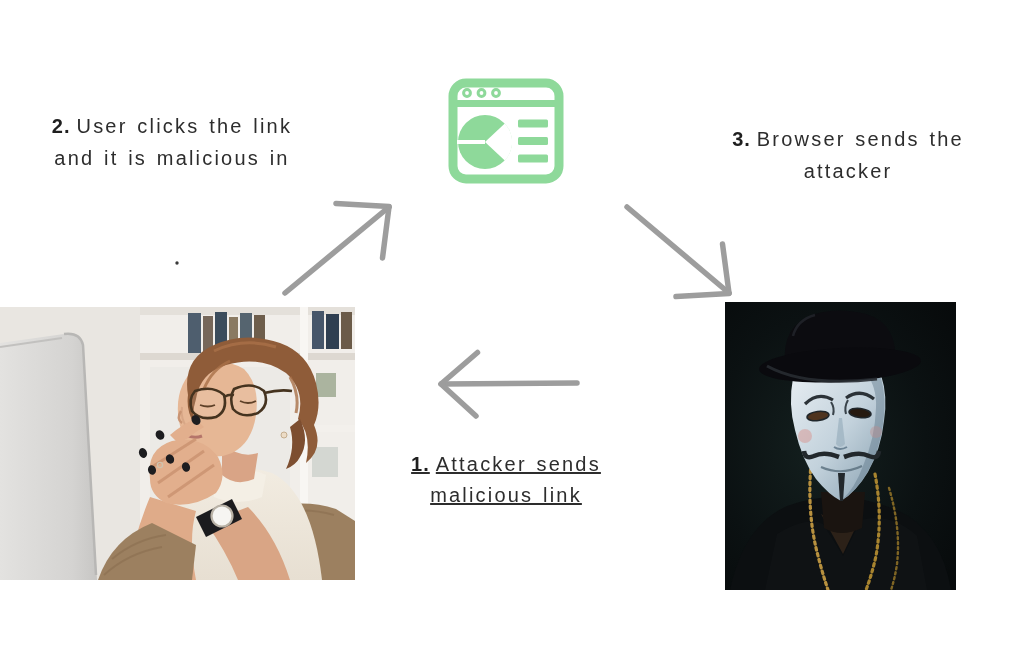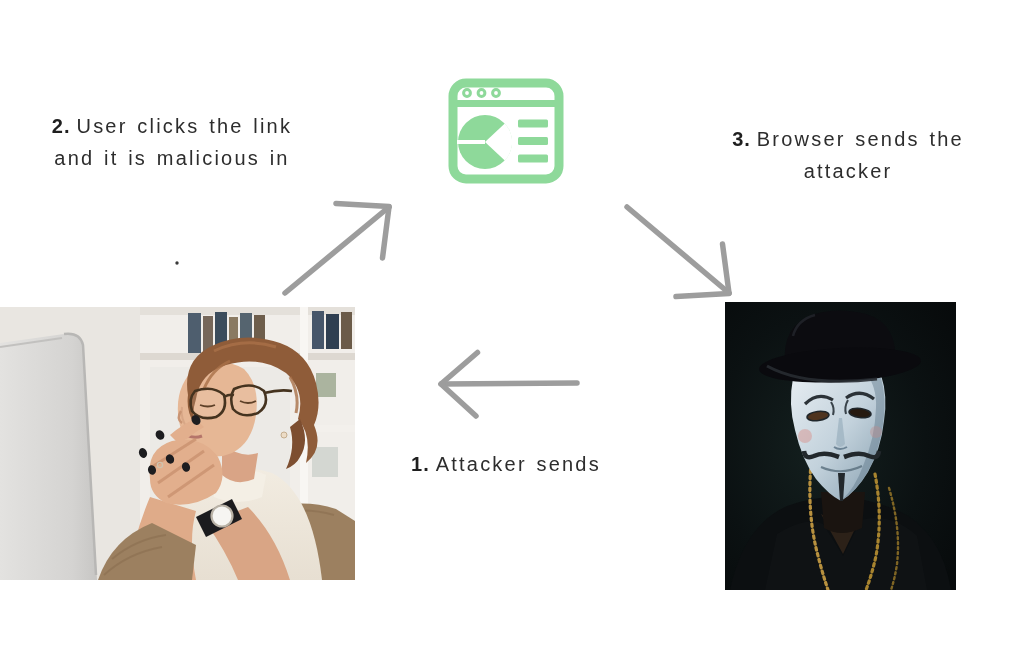--- a/index.html
+++ b/index.html
@@ -19,21 +19,21 @@
     color: #2d2d2d;
     font-size: 20px;
     line-height: 32px;
     letter-spacing: 2.2px;
     word-spacing: 2px;
     font-weight: 400;
   }
   .step-label .num { font-weight: 700; color: #1f1f1f; margin-right: 0.3em; letter-spacing: 1px; }
   #step2-label { left: 12px;  top: 110px; width: 320px; }
   #step3-label { left: 690px; top: 123px; width: 316px; }
-  #step1-label { left: 368px; top: 449px; width: 276px; line-height: 31px; }
+  #step1-label { left: 368px; top: 449px; width: 276px; line-height: 31px; text-decoration: underline; }
 
   
   #browser-icon   { position: absolute; left: 448px; top: 78px;  width: 116px; height: 106px; }
   #arrow-layer    { position: absolute; left: 0; top: 0; width: 1024px; height: 653px; pointer-events: none; }
   #user-photo     { position: absolute; left: 0px;   top: 307px; width: 355px; height: 273px; }
   #attacker-photo { position: absolute; left: 725px; top: 302px; width: 231px; height: 288px; }
 </style>
 </head>
 <body>
 
@@ -69,20 +69,21 @@
     <div>and it is malicious in</div>
   </div>
 
   <div class="step-label" id="step3-label">
     <div><span class="num">3.</span><span>Browser sends the</span></div>
     <div>attacker</div>
   </div>
 
   <div class="step-label" id="step1-label">
     <div><span class="num">1.</span><span>Attacker sends</span></div>
+    <div>malicious link</div>
   </div>
 
   <svg id="arrow-layer" viewBox="0 0 1024 653">
     <g stroke="#9d9d9d" stroke-width="5.5" stroke-linecap="round" fill="none">
 
       <g>
         <path d="M285,293 L389,207"></path>
         <path d="M389,206.5 L336,203.5"></path>
         <path d="M389,207 L382.5,258"></path>
       </g>

